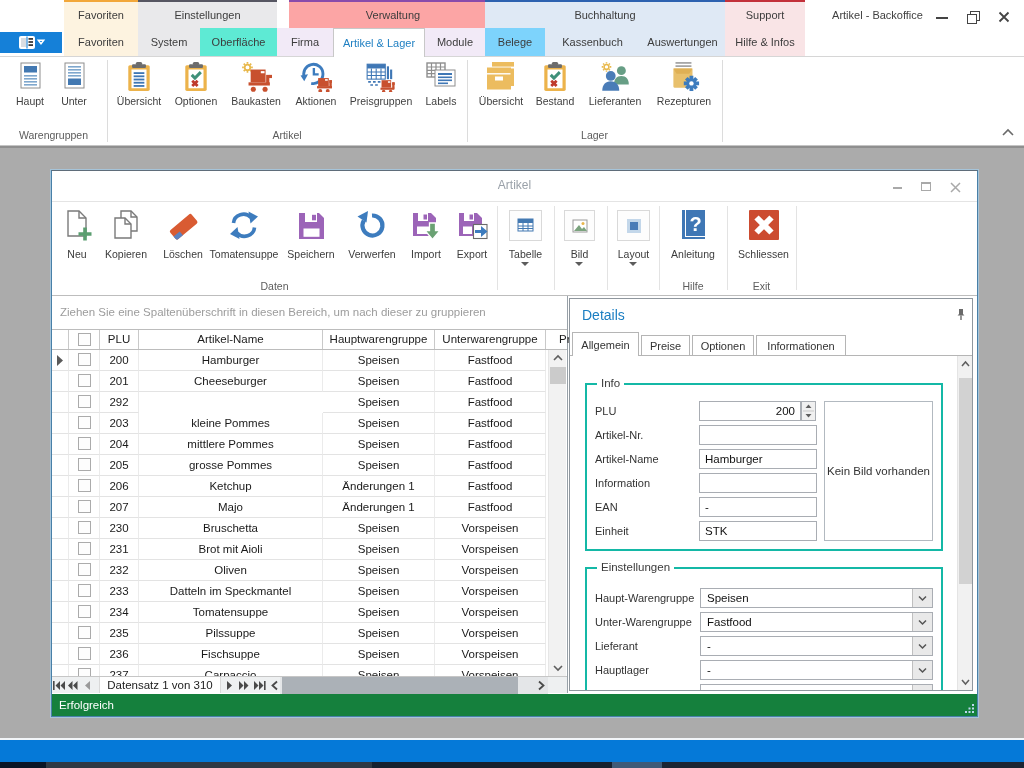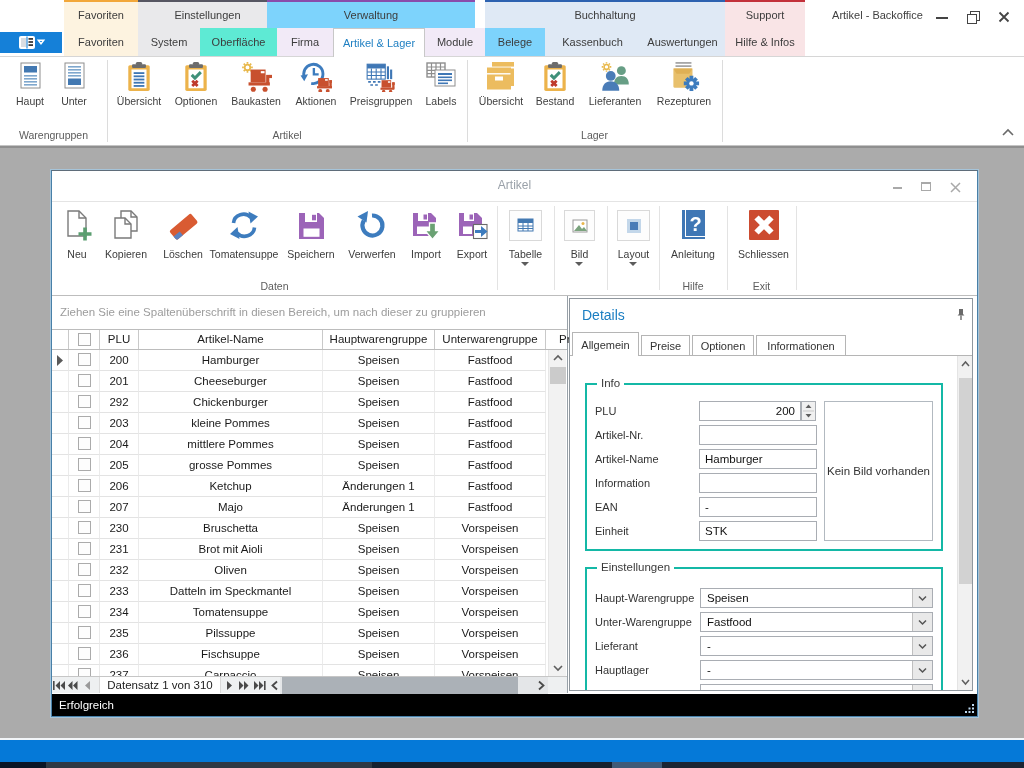--- a/index.html
+++ b/index.html
@@ -64,28 +64,28 @@
 #dtabline{position:absolute;left:0;top:56px;width:402px;height:1px;background:#b5b5b5}
 .gbox{position:absolute;box-sizing:border-box;border:2px solid #14b8a6}
 .gbox .cap{position:absolute;left:10px;top:-8px;background:#fff;padding:0 4px;font-size:11.5px;color:#3a3a3a}
 .flabel{position:absolute;left:25px;height:20px;line-height:20px;font-size:11px;color:#333}
 .tbox{position:absolute;box-sizing:border-box;border:1px solid #a9adb3;background:#fff;font-size:11.5px;color:#111;line-height:18px;padding:0 5px;white-space:nowrap;overflow:hidden}
 .combo{position:absolute;box-sizing:border-box;border:1px solid #a9adb3;background:#fff;font-size:11.5px;color:#111;line-height:18px;padding:0 6px}
 .combo .db{position:absolute;right:0;top:0;width:19px;height:18px;background:#e9e9e9;border-left:1px solid #bfbfbf;display:flex;align-items:center;justify-content:center}
 
 #dvs{position:absolute;left:387px;top:57px;width:15px;height:334px;background:#f1f1f1;border-left:1px solid #e4e4e4;box-sizing:border-box}
 
-#status{left:0;top:523px;width:925px;height:22px;background:#000000;color:#fff;font-size:11.5px;line-height:22px;padding-left:7px;box-sizing:border-box}
+#status{left:0;top:523px;width:925px;height:22px;background:#15803d;color:#fff;font-size:11.5px;line-height:22px;padding-left:7px;box-sizing:border-box}
 </style>
 </head>
 <body>
 
 <div class="a band" style="left:64px;width:74px;border-top-color:#f2a73a;background:#fdf3e0">Favoriten</div>
 <div class="a band" style="left:138px;width:139px;border-top-color:#565662;background:#e9e9eb">Einstellungen</div>
-<div class="a band" style="left:267px;width:208px;border-top-color:#8a4bab;background:#7dd3fc">Verwaltung</div>
+<div class="a band" style="left:289px;width:208px;border-top-color:#8a4bab;background:#fca5a5">Verwaltung</div>
 <div class="a band" style="left:485px;width:240px;border-top-color:#2d62b0;background:#dfe9f5">Buchhaltung</div>
 <div class="a band" style="left:725px;width:80px;border-top-color:#c3303a;background:#f9e4e6">Support</div>
 <div class="a" style="left:820px;top:0;width:115px;height:28px;line-height:30px;text-align:center;font-size:11px;color:#3f3f3f">Artikel - Backoffice</div>
 <div class="a" style="left:936px;top:17px;width:12px;height:2px;background:#444"></div>
 <div class="a" style="left:970px;top:11px;width:8px;height:8px;border:1.5px solid #444;background:#fff"></div>
 <div class="a" style="left:967px;top:14px;width:8px;height:8px;border:1.5px solid #444;background:#fff"></div>
 <svg class="a" style="left:998px;top:11px" width="12" height="12">
     <path d="M1.5,1.5 L10.5,10.5 M10.5,1.5 L1.5,10.5" stroke="#444" stroke-width="1.8"></path>
   </svg>
 
@@ -493,21 +493,20 @@
           <div class="k3">Cheeseburger</div>
           <div class="k4">Speisen</div>
           <div class="k5">Fastfood</div>
         </div>
       <div class="row" style="top:42px">
           <div class="k0"></div>
           <div class="k1">
             <span class="cbx"></span>
           </div>
           <div class="k2">292</div>
-          <div class="k3">Chickenburger</div>
           <div class="k4">Speisen</div>
           <div class="k5">Fastfood</div>
         </div>
       <div class="row" style="top:63px">
           <div class="k0"></div>
           <div class="k1">
             <span class="cbx"></span>
           </div>
           <div class="k2">203</div>
           <div class="k3">kleine Pommes</div>

